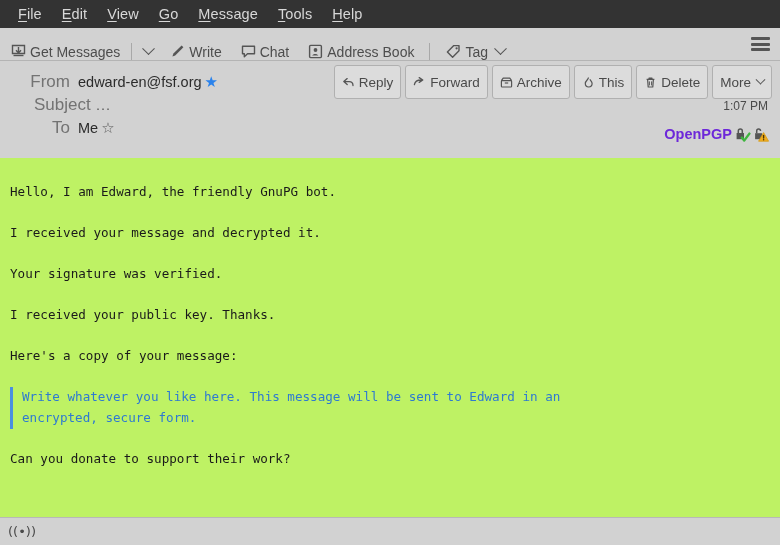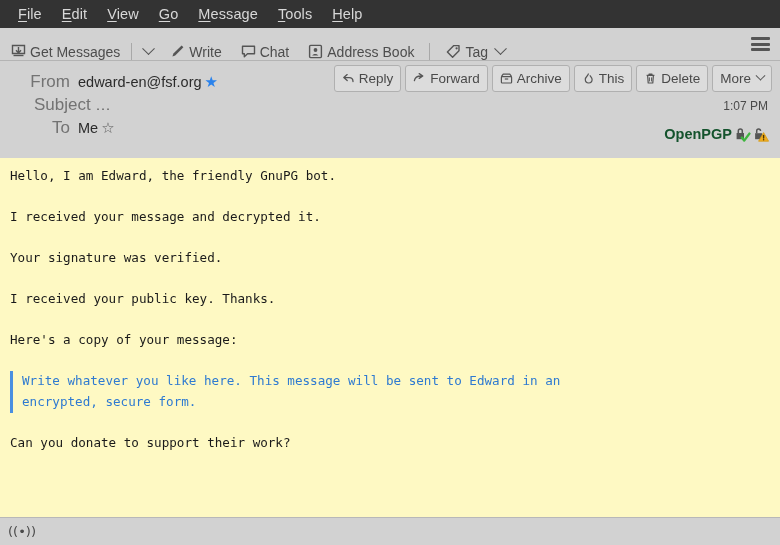--- a/index.html
+++ b/index.html
@@ -122,21 +122,21 @@
     right: 8px;
     top: 4px;
     display: flex;
     align-items: center;
     gap: 4px;
   }
   .act-btn {
     display: flex;
     align-items: center;
     gap: 4px;
-    height: 27px;
+    height: 34px;
     padding: 0 7px;
     background: #dcdcdc;
     border: 1px solid #b0b0b0;
     border-radius: 3px;
     color: #4a4a4a;
     font-size: 13.5px;
     white-space: nowrap;
     cursor: default;
   }
   .act-btn .caret { width: 7px; height: 7px; border-width: 1.5px; }
@@ -148,32 +148,32 @@
     color: #4a4a4a;
     font-size: 12px;
   }
   .openpgp {
     position: absolute;
     right: 10px;
     top: 64px;
     display: flex;
     align-items: center;
     gap: 0;
-    color: #14532d;
+    color: #6d28d9;
     font-size: 14.5px;
     font-weight: bold;
     cursor: default;
   }
 
   
   .body {
     flex: 1 1 auto;
-    background: #fef9c3;
+    background: #bef264;
     overflow: hidden;
-    padding: 8px 10px 0 10px;
+    padding: 24px 10px 0 10px;
   }
   .mono {
     font-family: "DejaVu Sans Mono", "Liberation Mono", monospace;
     font-size: 12.6px;
     line-height: 20.6px;
     color: #1a1a1a;
     white-space: pre;
   }
   .para { margin: 0 0 20.5px 0; }
   .quote {

